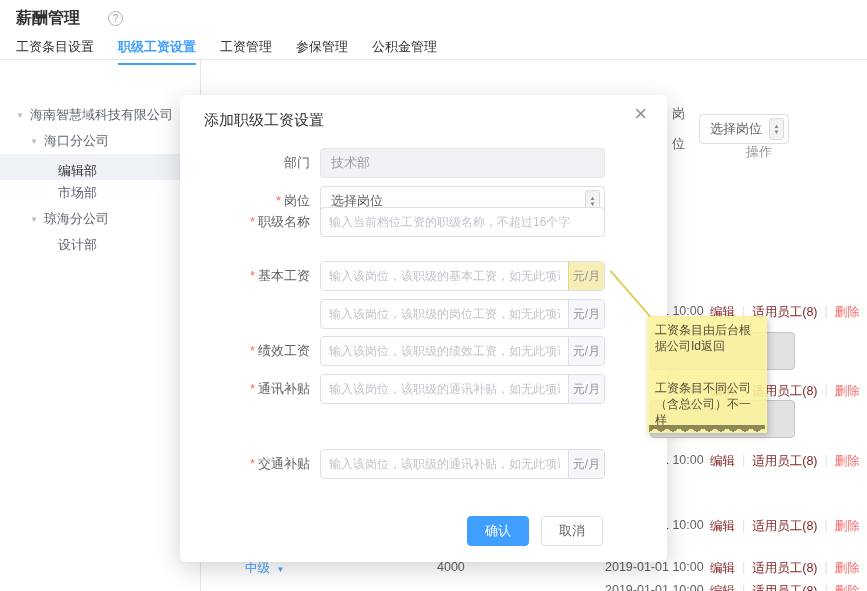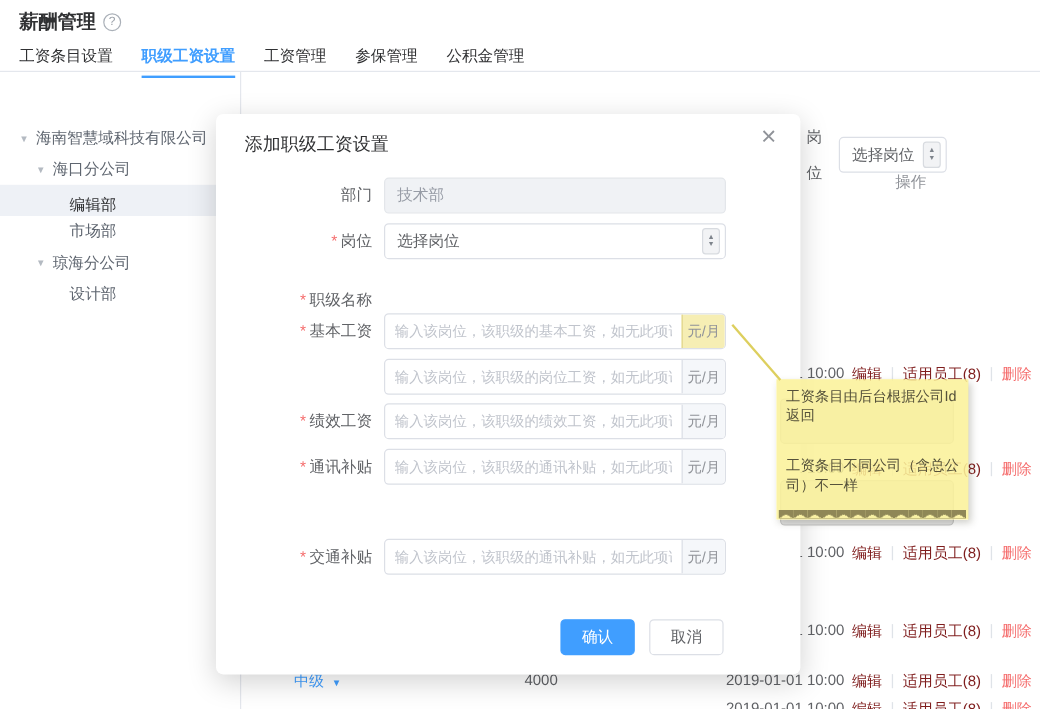--- a/index.html
+++ b/index.html
@@ -1,21 +1,21 @@
 <!DOCTYPE html>
 <html><head>
 <meta charset="utf-8">
 <style>
   * { margin:0; padding:0; box-sizing:border-box; }
   html,body { width:867px; height:591px; background:#fff; }
   body { font-family:"Liberation Sans","DejaVu Sans",sans-serif; color:#303133; }
   .screen { position:relative; width:867px; height:591px; overflow:hidden; background:#fff; }
 
   
-  .page-header { position:absolute; left:16px; top:8px; display:flex; align-items:center; gap:6px; }
+  .page-header { position:absolute; left:16px; top:8px; display:flex; align-items:center; gap:28px; }
   .page-title { font-size:16px; font-weight:bold; color:#303133; }
   .help-icon { width:15px; height:15px; border:1px solid #aab0b8; border-radius:50%;
                color:#9aa0a8; font-size:10px; line-height:13px; text-align:center; cursor:pointer; }
 
   
   .tabs { position:absolute; left:16px; top:38px; display:flex; gap:24px; }
   .tab { position:relative; font-size:13px; color:#303133; padding-bottom:9px; cursor:pointer; white-space:nowrap; }
   .tab.active { color:#409eff; font-weight:bold; }
   .tab.active::after { content:""; position:absolute; left:0; right:0; bottom:0; height:2px; background:#409eff; }
   .tabs-divider { position:absolute; left:0; right:0; top:59px; height:1px; background:#e4e7ed; }
@@ -76,21 +76,21 @@
             background:#f5f7fa; border-left:1px solid #dcdfe6; font-size:12px; color:#909399; }
   .suffix.hl { background:#f6eeb4; border-left-color:#e0d58a; }
   .modal-footer { position:absolute; top:421px; right:64px; display:flex; gap:12px; }
   .btn { height:30px; border-radius:4px; font-size:13px; padding:0 17px; cursor:pointer; font-family:inherit; }
   .btn.primary { background:#409eff; border:1px solid #409eff; color:#fff; }
   .btn.plain { background:#fff; border:1px solid #dcdfe6; color:#606266; }
 
   
   .anno-line { position:absolute; left:611px; top:270px; width:61px; height:2px; background:#ddcf5e;
                transform:rotate(49deg); transform-origin:0 0; z-index:13; }
-  .sticky-note { position:absolute; left:647px; top:316px; width:160px; height:117px;
+  .sticky-note { position:absolute; left:647px; top:316px; width:120px; height:117px;
                  background:rgba(250,241,154,.88); box-shadow:2px 3px 6px rgba(60,60,40,.25);
                  z-index:12; padding:6px 8px; font-size:12px; line-height:16px; color:#55513a; }
   .sticky-note p + p { margin-top:26px; }
   .zigzag { position:absolute; left:2px; right:2px; bottom:1px; height:7px;
             background:
               linear-gradient(to bottom right,#8f8757 50%,transparent 50.5%) 0 0/12px 7px repeat-x,
               linear-gradient(to bottom left,#8f8757 50%,transparent 50.5%) 0 0/12px 7px repeat-x; }
 </style>
 </head>
 <body>
@@ -234,22 +234,27 @@
         <div class="input select">
           <span>选择岗位</span>
           <span class="stepper">
               <i>▲</i>
               <i>▼</i>
             </span>
         </div>
       </div>
     </div>
 
-    <div class="m-row" style="top:140px">
+    <div class="m-row" style="top:112px">
       <div class="m-label"><span class="req">*</span><span>职级名称</span></div>
+      <div class="m-control">
+        <div class="input">
+          <input placeholder="输入当前档位工资的职级名称，不超过16个字" style="">
+        </div>
+      </div>
     </div>
 
     <div class="m-row" style="top:166px">
       <div class="m-label"><span class="req">*</span><span>基本工资</span></div>
       <div class="m-control">
         <div class="input">
           <input placeholder="输入该岗位，该职级的基本工资，如无此项请填0" style="">
           <span class="suffix hl">元/月</span>
         </div>
       </div>

